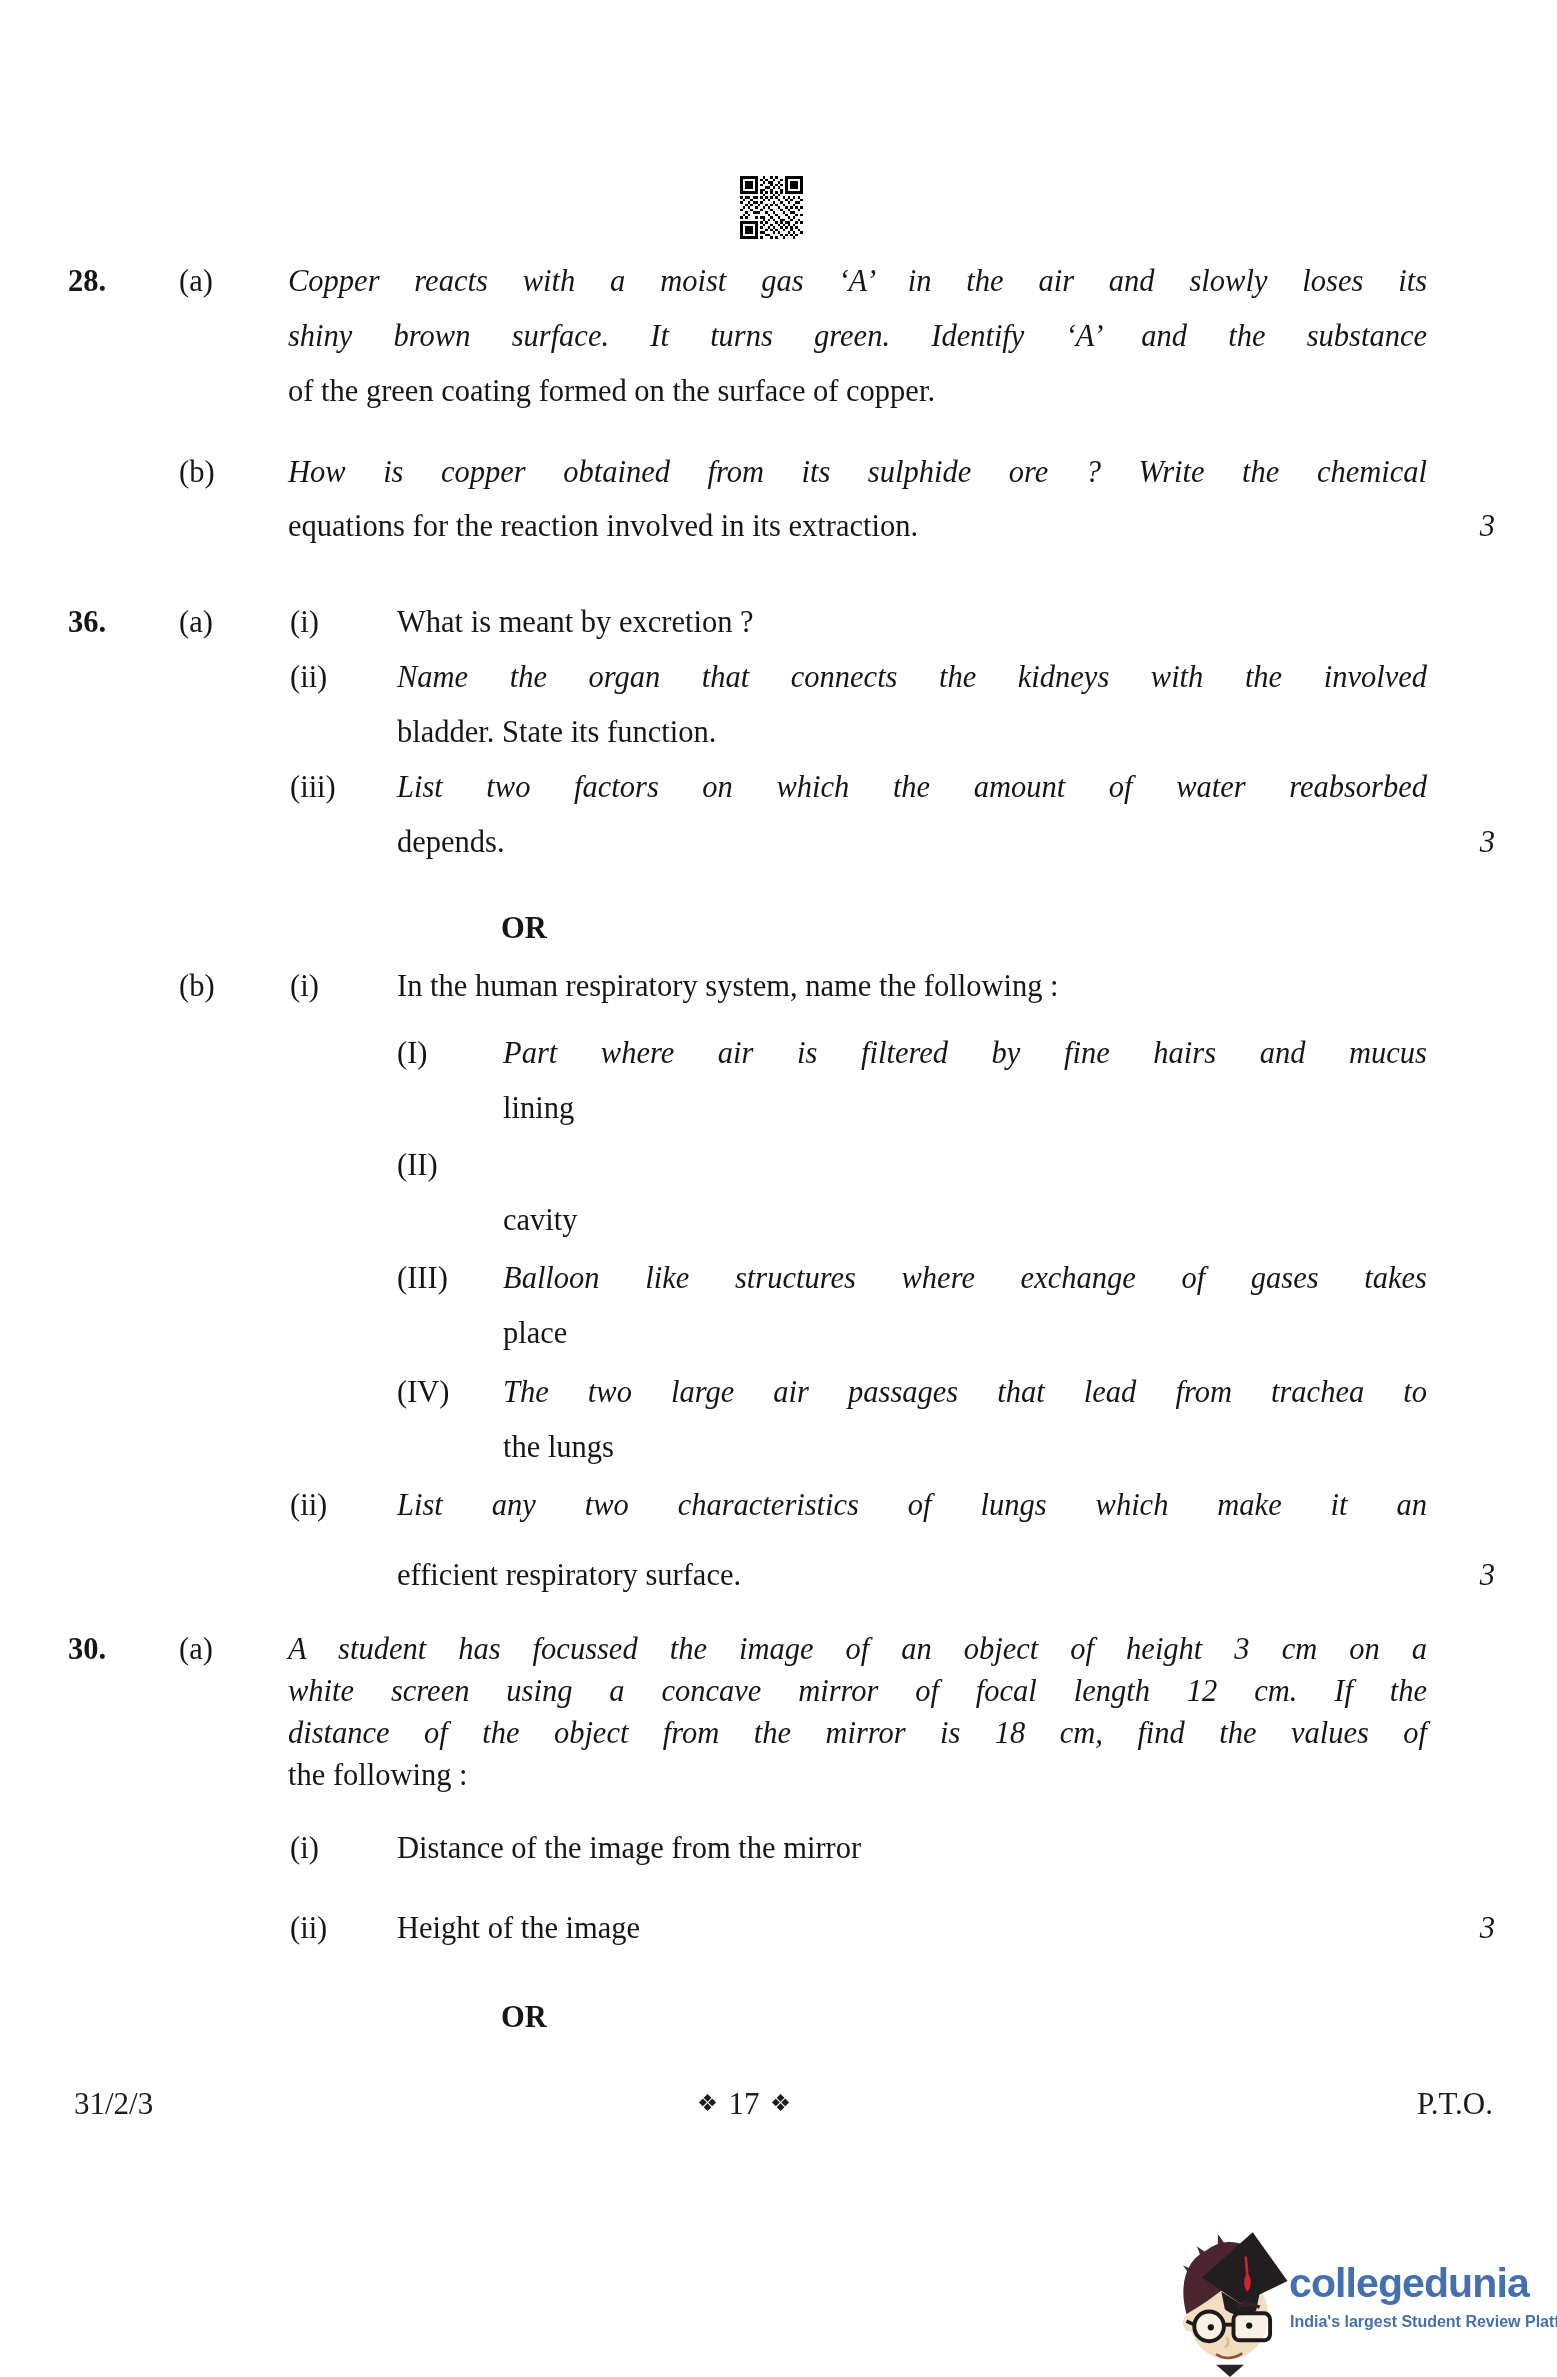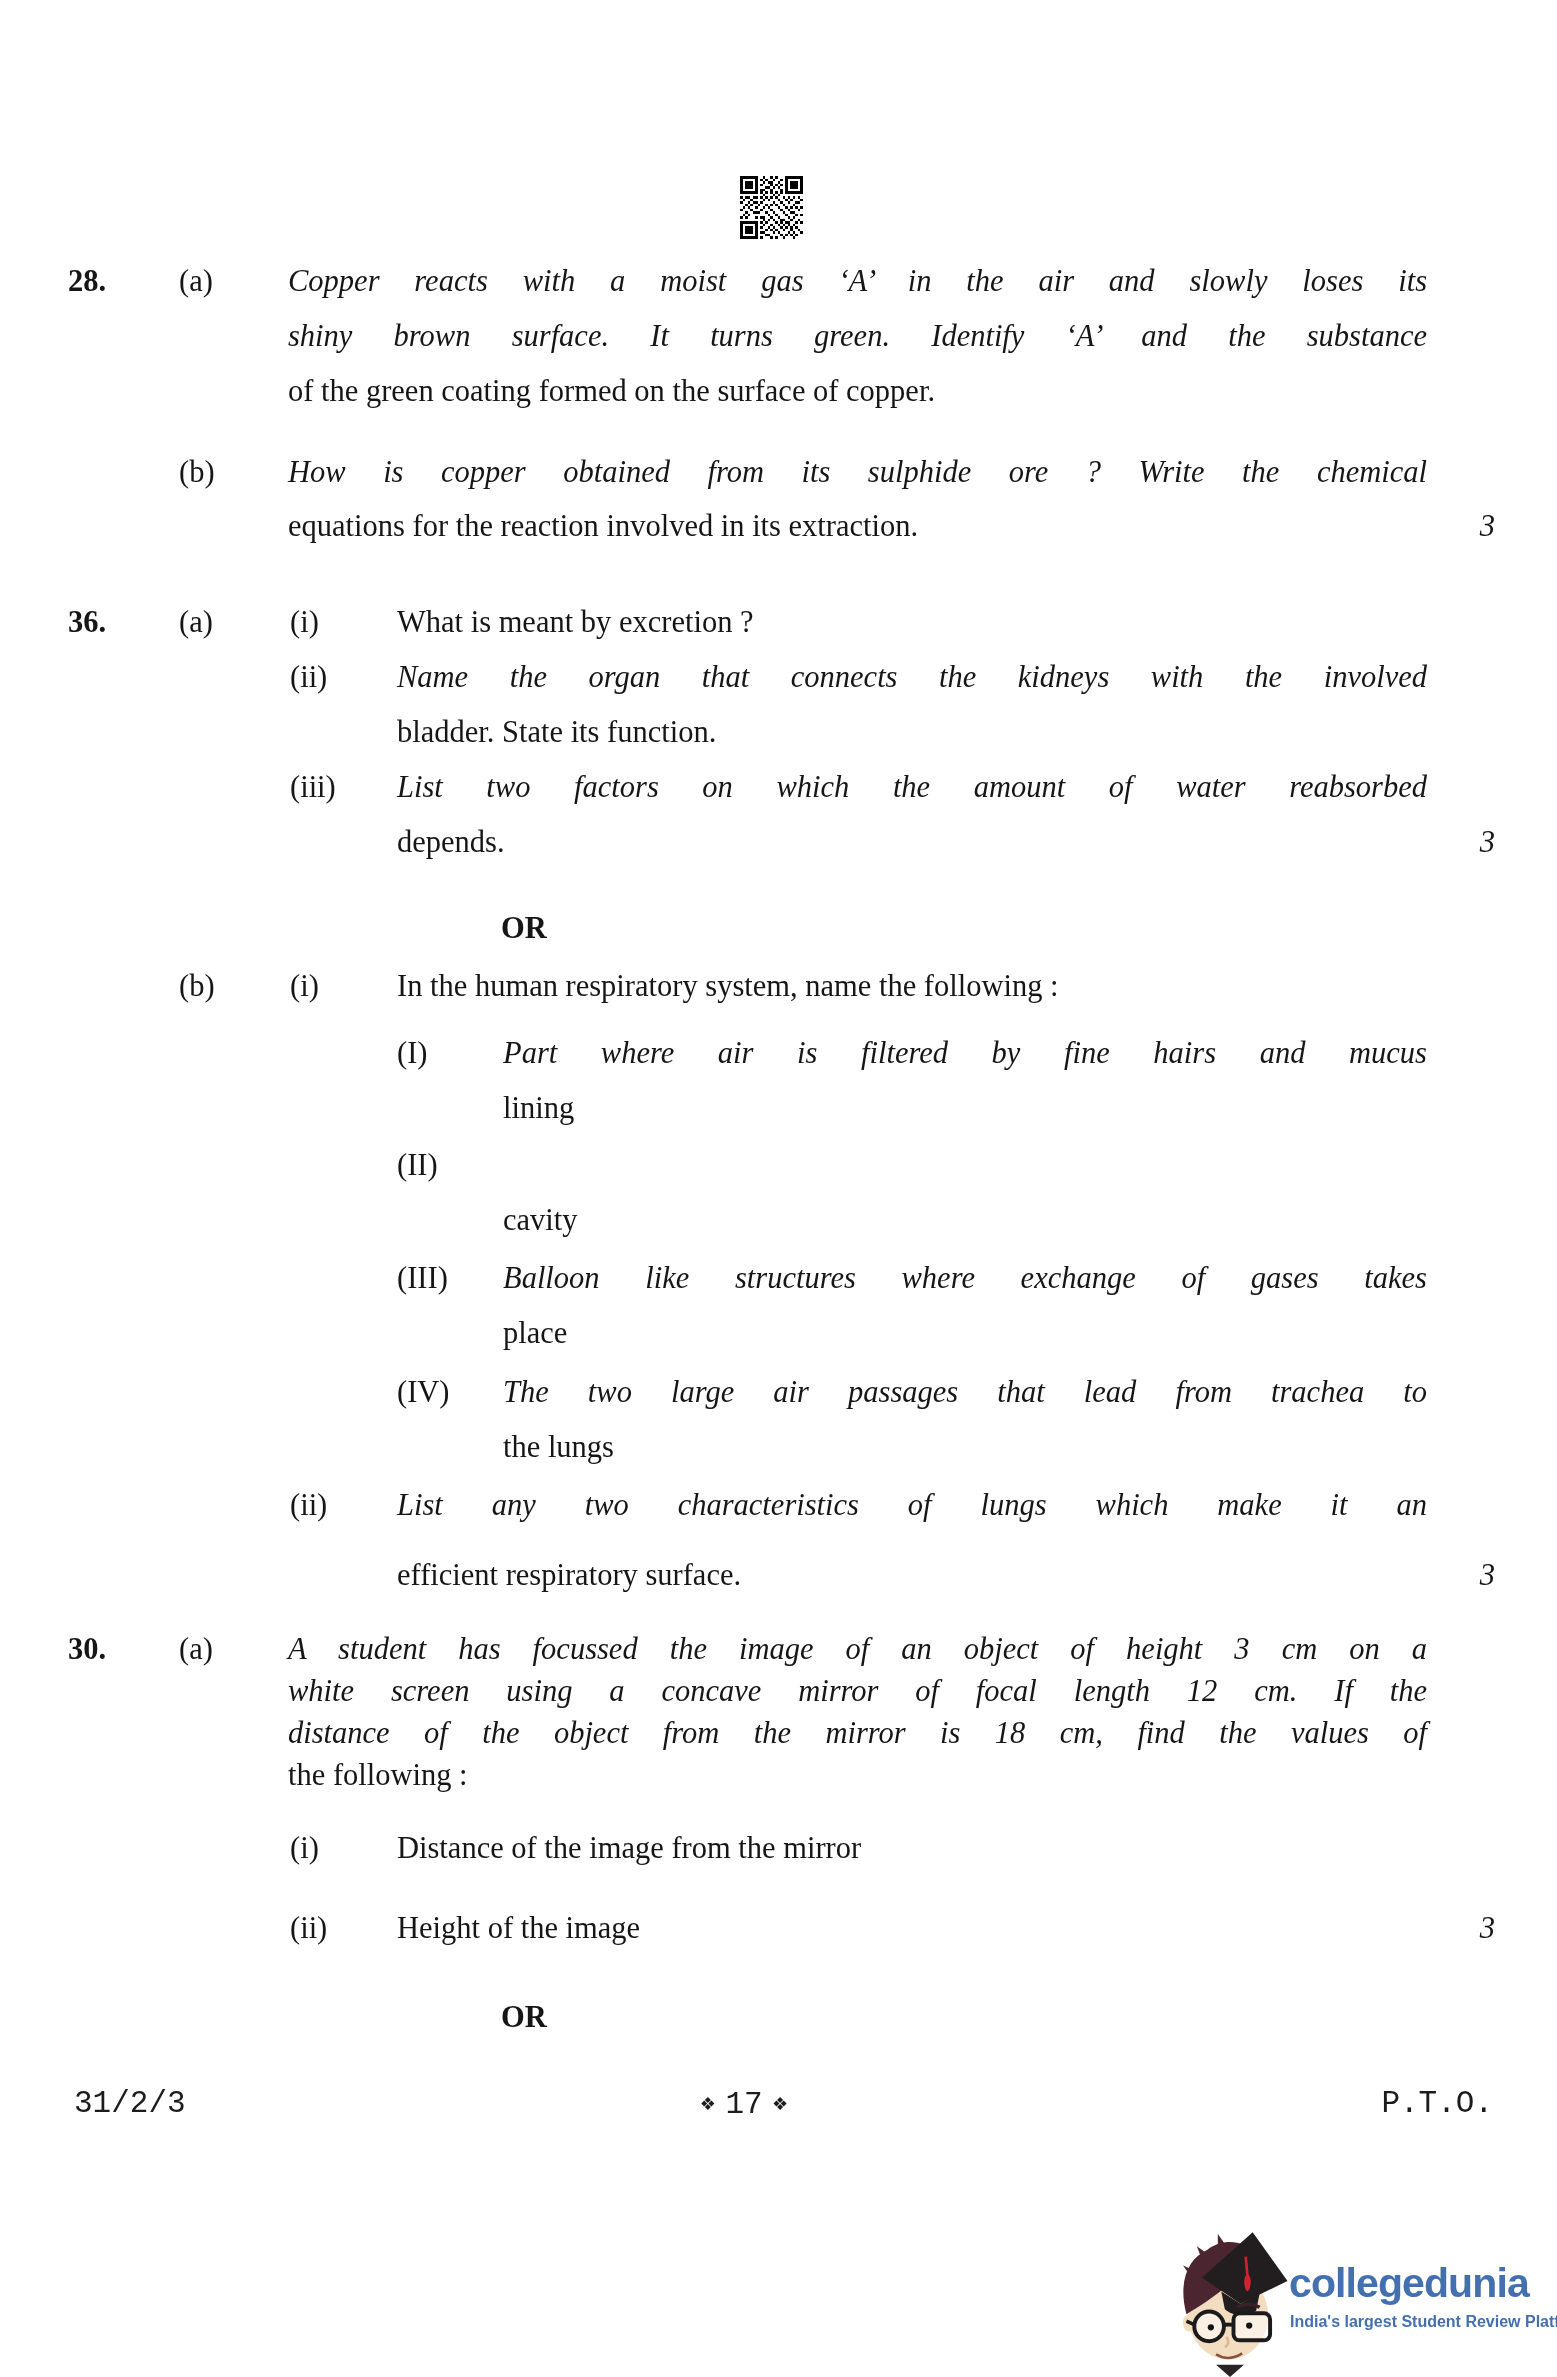--- a/index.html
+++ b/index.html
@@ -2,21 +2,21 @@
 <html style="font-size:14px"><head>
 <meta charset="utf-8">
 <style>
   html,body{margin:0;padding:0;background:#ffffff;}
   .page{position:relative;width:1558px;height:2377px;background:#ffffff;overflow:hidden;
         font-family:"Liberation Serif",serif;color:#161616;}
   .ln{position:absolute;font-size:30.5px;line-height:37px;white-space:nowrap;}
   .j{white-space:normal;text-align:justify;text-align-last:justify;font-style:italic;}
   .b{font-weight:bold;}
   .mk{position:absolute;font-size:30.5px;line-height:37px;font-style:italic;width:70px;text-align:right;}
-  .ft{position:absolute;font-family:Liberation Mono, monospace;font-size:31px;line-height:35px;color:#1c1c1c;}
+  .ft{position:absolute;font-family:Liberation Serif, serif;font-size:31px;line-height:35px;color:#1c1c1c;}
   .ftc{left:13px;width:1462px;text-align:center;}
   .orn{font-size:23.5px;vertical-align:2.6px;padding:0 10.5px;}
   .qr{position:absolute;left:740px;top:176px;width:63px;height:63px;}
   .logo{position:absolute;left:1176px;top:2222px;width:410px;height:155px;text-align:center;}
   .mascot{position:absolute;left:0;top:5.2px;width:115px;height:150px;}
   .brand{position:absolute;left:113px;top:38px;font-family:"Liberation Sans",sans-serif;
          font-weight:bold;font-size:41px;letter-spacing:-0.9px;color:#4470b0;white-space:nowrap;}
   .tld{position:absolute;left:380px;top:49px;font-family:"Liberation Sans",sans-serif;font-weight:bold;
        font-size:11.3px;color:#4470b0;writing-mode:vertical-rl;}
   .tagline{position:absolute;left:114px;top:91px;font-family:"Liberation Sans",sans-serif;

